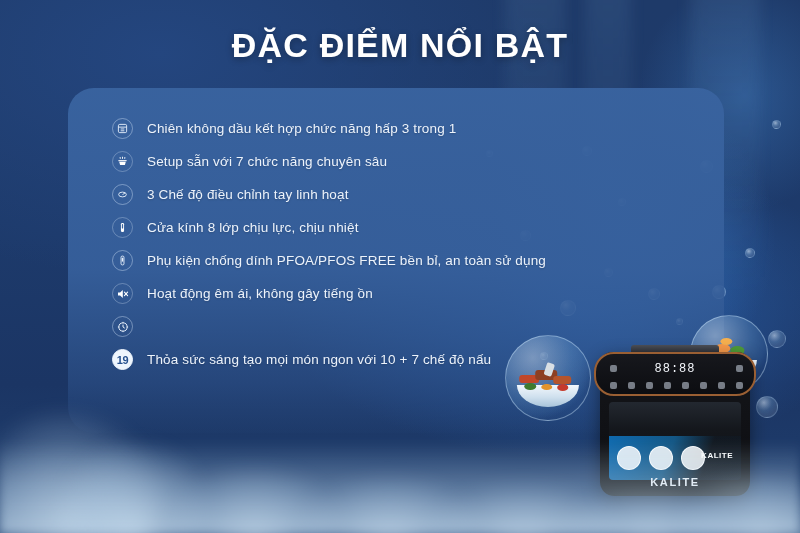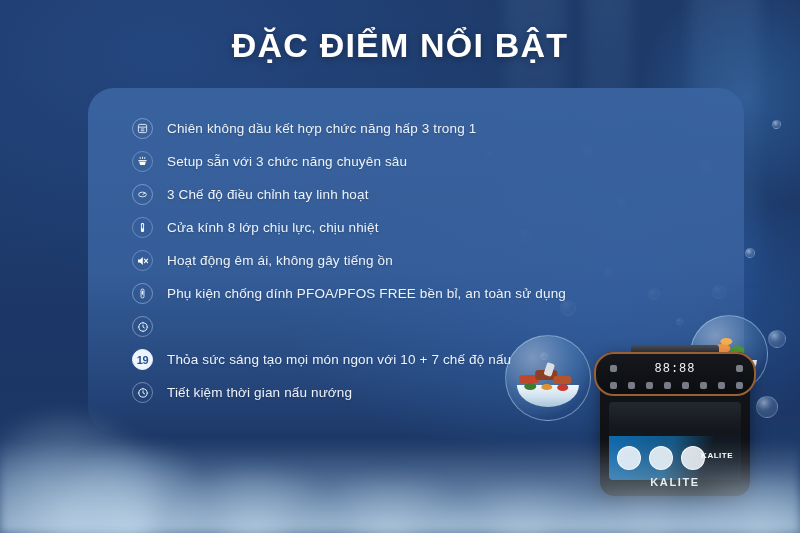--- a/index.html
+++ b/index.html
@@ -57,21 +57,21 @@
   
   #title{
     position:absolute; top:26px; left:0; width:800px;
     text-align:center; color:#fff;
     font-size:34px; font-weight:bold; letter-spacing:1.2px;
     text-shadow:0 2px 7px rgba(0,0,0,.30);
   }
 
   
   #card{
-    position:absolute; left:88px; top:88px; width:656px; height:345px;
+    position:absolute; left:68px; top:88px; width:656px; height:345px;
     border-radius:26px;
     background:linear-gradient(180deg, rgba(57,99,159,.97) 0%, rgba(54,95,155,.95) 52%, rgba(44,80,136,.62) 86%, rgba(36,67,118,.12) 100%);
     text-align:right;
   }
   #feature-list{ position:absolute; left:44px; top:24px; width:600px; }
   .frow{
     display:flex; align-items:center; height:33px;
   }
   .ficon{
     width:21px; height:21px; min-width:21px; border-radius:50%;
@@ -209,96 +209,84 @@
     <div class="frow">
       <span class="ficon filled">
         <svg width="11" height="11" viewBox="0 0 12 12" fill="currentColor">
           <rect x="3" y="1" width="1" height="2.2" rx=".5"></rect>
             <rect x="5.5" y=".6" width="1" height="2.6" rx=".5"></rect>
           <rect x="8" y="1" width="1" height="2.2" rx=".5"></rect>
           <path d="M1.5 4.5h9v1.2H1.5z"></path>
             <path d="M2.4 6.4h7.2l-1 3.4H3.4z"></path>
         </svg>
       </span>
-      <span class="ftext">Setup sẵn với 3 chức năng chuyên sâu</span>
+      <span class="ftext">Setup sẵn với 7 chức năng chuyên sâu</span>
     </div>
 
     <div class="frow">
       <span class="ficon">
         <svg width="11" height="11" viewBox="0 0 12 12" fill="none" stroke="currentColor" stroke-width="1">
           <ellipse cx="6" cy="6" rx="4.2" ry="2.6"></ellipse>
             <line x1="6" y1="6" x2="8.6" y2="4.6"></line>
         </svg>
       </span>
       <span class="ftext">3 Chế độ điều chỉnh tay linh hoạt</span>
     </div>
 
     <div class="frow">
       <span class="ficon filled">
         <svg width="11" height="11" viewBox="0 0 12 12" fill="currentColor">
           <rect x="4.3" y="1" width="3.4" height="10" rx="1.4"></rect>
           <rect x="5.3" y="2.2" width="1.4" height="5" rx=".7" fill="#3a649f"></rect>
         </svg>
       </span>
       <span class="ftext">Cửa kính 8 lớp chịu lực, chịu nhiệt</span>
+    </div>
+
+    <div class="frow">
+      <span class="ficon">
+        <svg width="11" height="11" viewBox="0 0 12 12" fill="none" stroke="currentColor" stroke-width="1">
+          <rect x="4.4" y="1.2" width="3.2" height="9.6" rx="1.3"></rect>
+          <line x1="6" y1="3" x2="6" y2="7.2" stroke-width="1.4"></line>
+        </svg>
+      </span>
+      <span class="ftext">Phụ kiện chống dính PFOA/PFOS FREE bền bỉ, an toàn sử dụng</span>
     </div>
 
     <div class="frow">
       <span class="ficon filled">
         <svg width="12" height="12" viewBox="0 0 12 12" fill="currentColor">
           <path d="M1 4.4h2.1L5.8 2v8L3.1 7.6H1z"></path>
           <g stroke="currentColor" stroke-width="1.1" stroke-linecap="round">
             <line x1="7.4" y1="4.2" x2="10.6" y2="7.6"></line>
               <line x1="10.6" y1="4.2" x2="7.4" y2="7.6"></line>
           </g>
         </svg>
       </span>
       <span class="ftext">Hoạt động êm ái, không gây tiếng ồn</span>
-    </div>
-
-    <div class="frow">
-      <span class="ficon">
-        <svg width="11" height="11" viewBox="0 0 12 12" fill="none" stroke="currentColor" stroke-width="1">
-          <rect x="4.4" y="1.2" width="3.2" height="9.6" rx="1.3"></rect>
-          <line x1="6" y1="3" x2="6" y2="7.2" stroke-width="1.4"></line>
-        </svg>
-      </span>
-      <span class="ftext">Phụ kiện chống dính PFOA/PFOS FREE bền bỉ, an toàn sử dụng</span>
     </div>
 
     <div class="frow">
       <span class="ficon">
         <svg width="12" height="12" viewBox="0 0 12 12" fill="none" stroke="currentColor" stroke-width="1">
           <circle cx="6" cy="6" r="4.1"></circle>
             <path d="M6 3.6V6l1.8 1.2"></path>
           <line x1="6" y1=".9" x2="6" y2="2"></line>
             <line x1="6" y1="10" x2="6" y2="11.1"></line>
           <line x1=".9" y1="6" x2="2" y2="6"></line>
             <line x1="10" y1="6" x2="11.1" y2="6"></line>
         </svg>
       </span>
     </div>
 
     <div class="frow">
       <span class="ficon solid">19</span>
       <span class="ftext">Thỏa sức sáng tạo mọi món ngon với 10 + 7 chế độ nấu</span>
     </div>
 
-    <div class="frow">
-      <span class="ficon">
-        <svg width="12" height="12" viewBox="0 0 12 12" fill="none" stroke="currentColor" stroke-width="1">
-          <circle cx="6" cy="6" r="4.1"></circle>
-            <path d="M6 3.4V6l2 1.1"></path>
-          <line x1="6" y1=".9" x2="6" y2="2"></line>
-            <line x1=".9" y1="6" x2="2" y2="6"></line>
-          <line x1="10" y1="6" x2="11.1" y2="6"></line>
-        </svg>
-      </span>
-      <span class="ftext">Tiết kiệm thời gian nấu nướng</span>
-    </div>
 
   </div>
 </div>
 
 <div class="foodbub" style="left:505px; top:335px; width:86px; height:86px;">
   <div class="plate"></div>
   <div class="fpile">
     <div class="fb" style="left:6%;  top:48%; width:30%; height:22%; background:#c0472a; border-radius:3px;"></div>
     <div class="fb" style="left:30%; top:36%; width:34%; height:26%; background:#8d3f23; border-radius:3px;"></div>
     <div class="fb" style="left:58%; top:50%; width:28%; height:22%; background:#b5542c; border-radius:3px;"></div>

